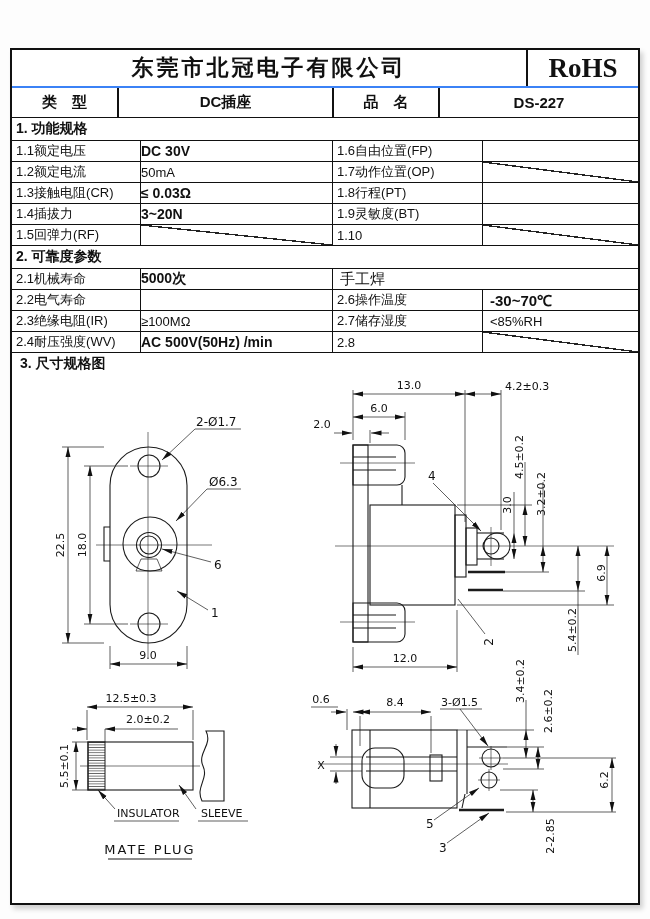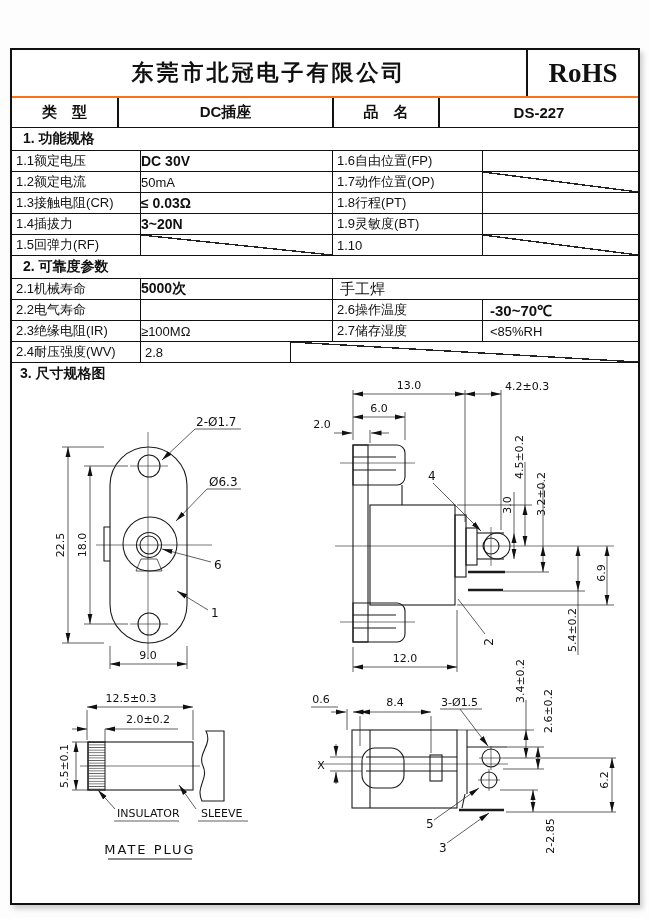--- a/index.html
+++ b/index.html
@@ -1,32 +1,32 @@
 <!DOCTYPE html>
 <html><head>
 <meta charset="utf-8">
 <style>
   html,body{margin:0;padding:0;background:#fff;}
   .page{position:relative;width:650px;height:919px;background:#fdfdfd;overflow:hidden;
         font-family:"Liberation Sans",sans-serif;color:#111;}
   .sheet{position:absolute;left:10px;top:48px;width:626px;height:853px;border:2px solid #111;
          background:#fff;box-shadow:3px 4px 5px rgba(0,0,0,.18);}
   .row{display:flex;box-sizing:border-box;border-bottom:1px solid #111;}
-  .head1{height:48px;border-bottom:2px solid #f97316;align-items:center;}
+  .head1{height:38px;border-bottom:2px solid #3b82f6;align-items:center;}
   .company{flex:1;text-align:center;font-size:22px;font-weight:bold;letter-spacing:3px;}
   .rohs{width:110px;border-left:2px solid #111;align-self:stretch;display:flex;align-items:center;
         justify-content:center;font-family:"Liberation Serif",serif;font-size:27px;font-weight:600;}
   .head2{height:30px;}
   .hc{display:flex;align-items:center;justify-content:center;box-sizing:border-box;
       font-size:15px;font-weight:bold;}
   .c1a{width:105px;}
   .c2a{width:215px;border-left:2px solid #111;}
   .c3a{width:106px;border-left:2px solid #111;}
   .c4a{flex:1;border-left:2px solid #111;}
-  .sect{height:23px;align-items:center;font-size:14px;font-weight:bold;padding-left:11px;}
+  .sect{height:23px;align-items:center;font-size:14px;font-weight:bold;padding-left:4px;}
   .sect3{height:22px;border-bottom:none;align-items:center;font-size:14px;font-weight:bold;padding-left:8px;display:flex;}
   .sr{height:21px;}
   .cell{display:flex;align-items:center;box-sizing:border-box;overflow:hidden;white-space:nowrap;}
   .c1{width:128px;padding-left:4px;font-size:13px;}
   .c2{width:192px;border-left:1px solid #111;font-size:13px;}
   .c3{width:150px;border-left:1px solid #111;padding-left:4px;font-size:13px;}
   .c4{flex:1;border-left:1px solid #111;padding-left:7px;font-size:13px;}
   .bold{font-weight:bold;font-size:14px;}
   .big{font-size:15px;}
   .diag{background:linear-gradient(to top right,transparent calc(50% - .7px),#222 calc(50% - .7px),#222 calc(50% + .7px),transparent calc(50% + .7px));}
@@ -103,20 +103,21 @@
       <div class="cell c4 bold big">-30~70℃</div>
     </div>
     <div class="row sr">
       <div class="cell c1">2.3绝缘电阻(IR)</div>
       <div class="cell c2">≥100MΩ</div>
       <div class="cell c3">2.7储存湿度</div>
       <div class="cell c4">&lt;85%RH</div>
     </div>
     <div class="row sr">
       <div class="cell c1">2.4耐压强度(WV)</div>
+      <div class="cell c2 bold">AC 500V(50Hz) /min</div>
       <div class="cell c3">2.8</div>
       <div class="cell c4 diag"></div>
     </div>
 
     <div class="sect3">3.  尺寸规格图</div>
   </div>
 
   <svg style="position:absolute;left:10px;top:365px;" width="628" height="538" viewBox="10 365 628 538">
     <defs>
       <marker id="mE" orient="auto" markerUnits="userSpaceOnUse" markerWidth="12" markerHeight="8" refX="10.5" refY="3.5">

